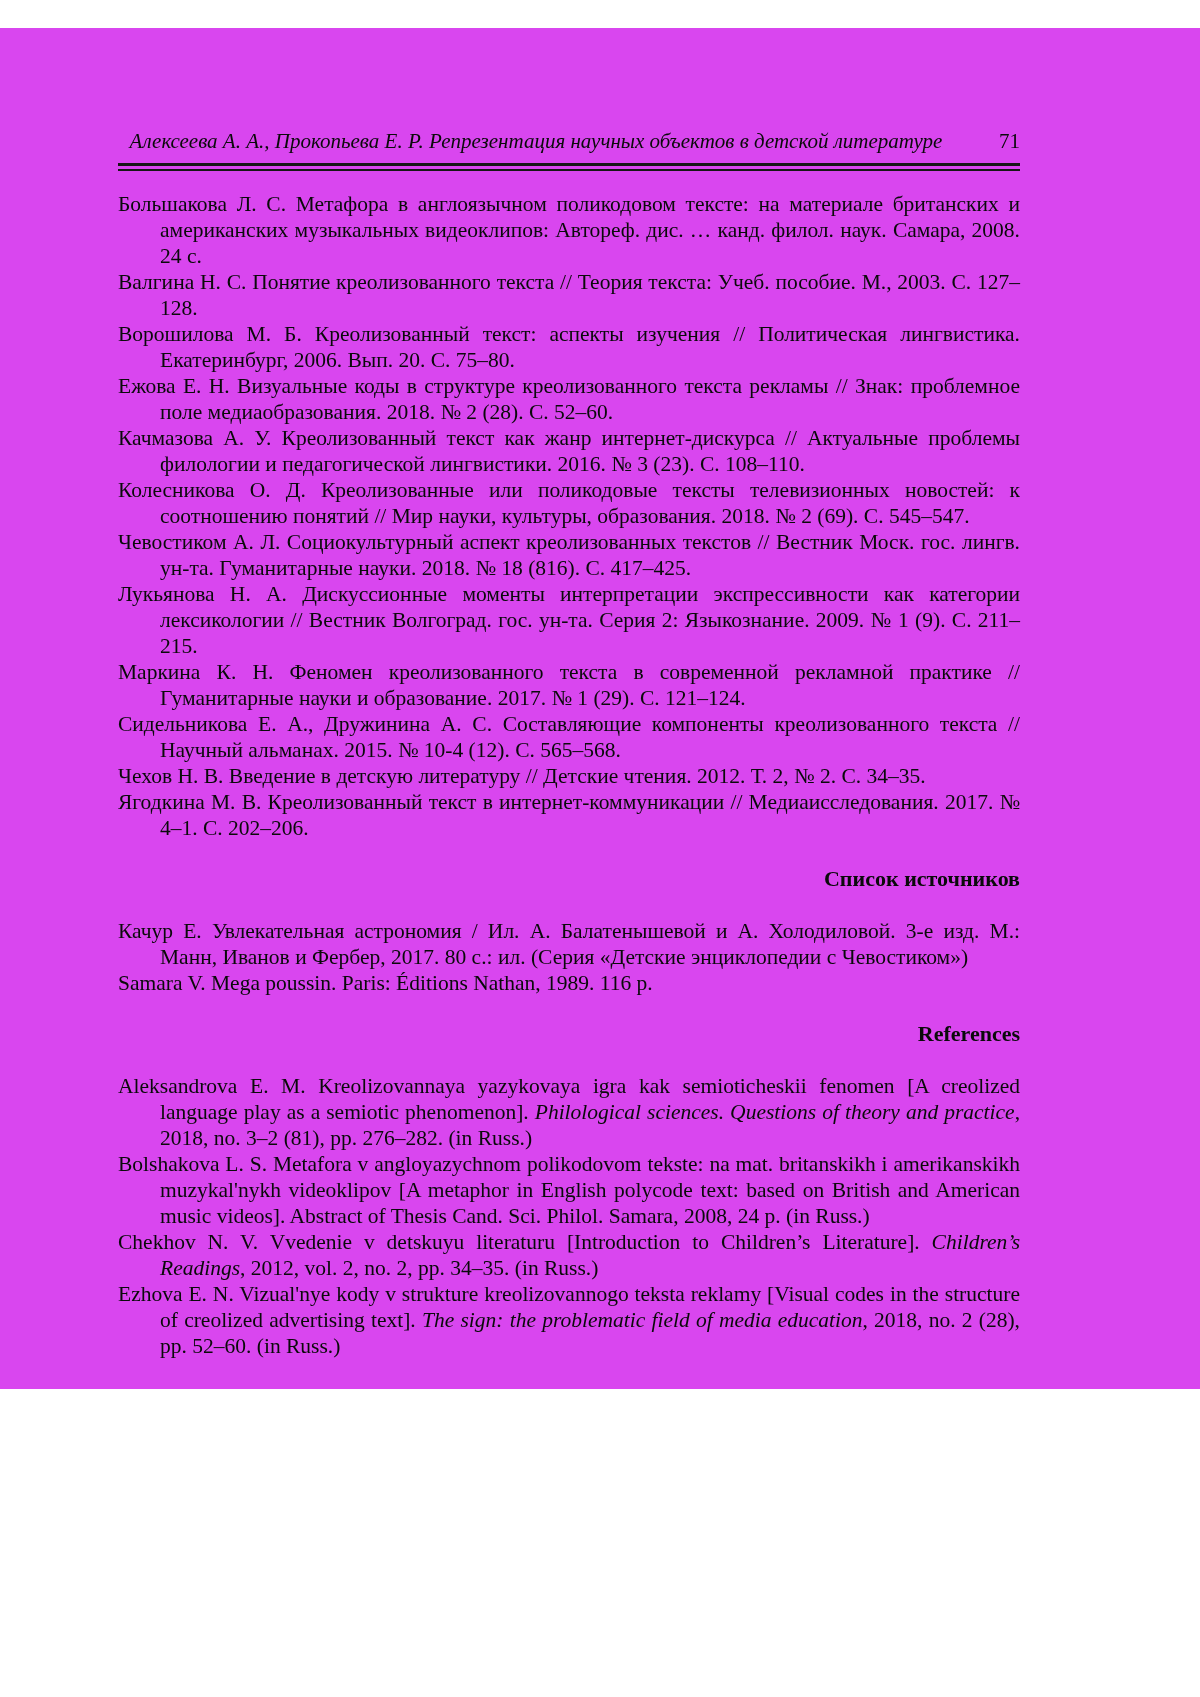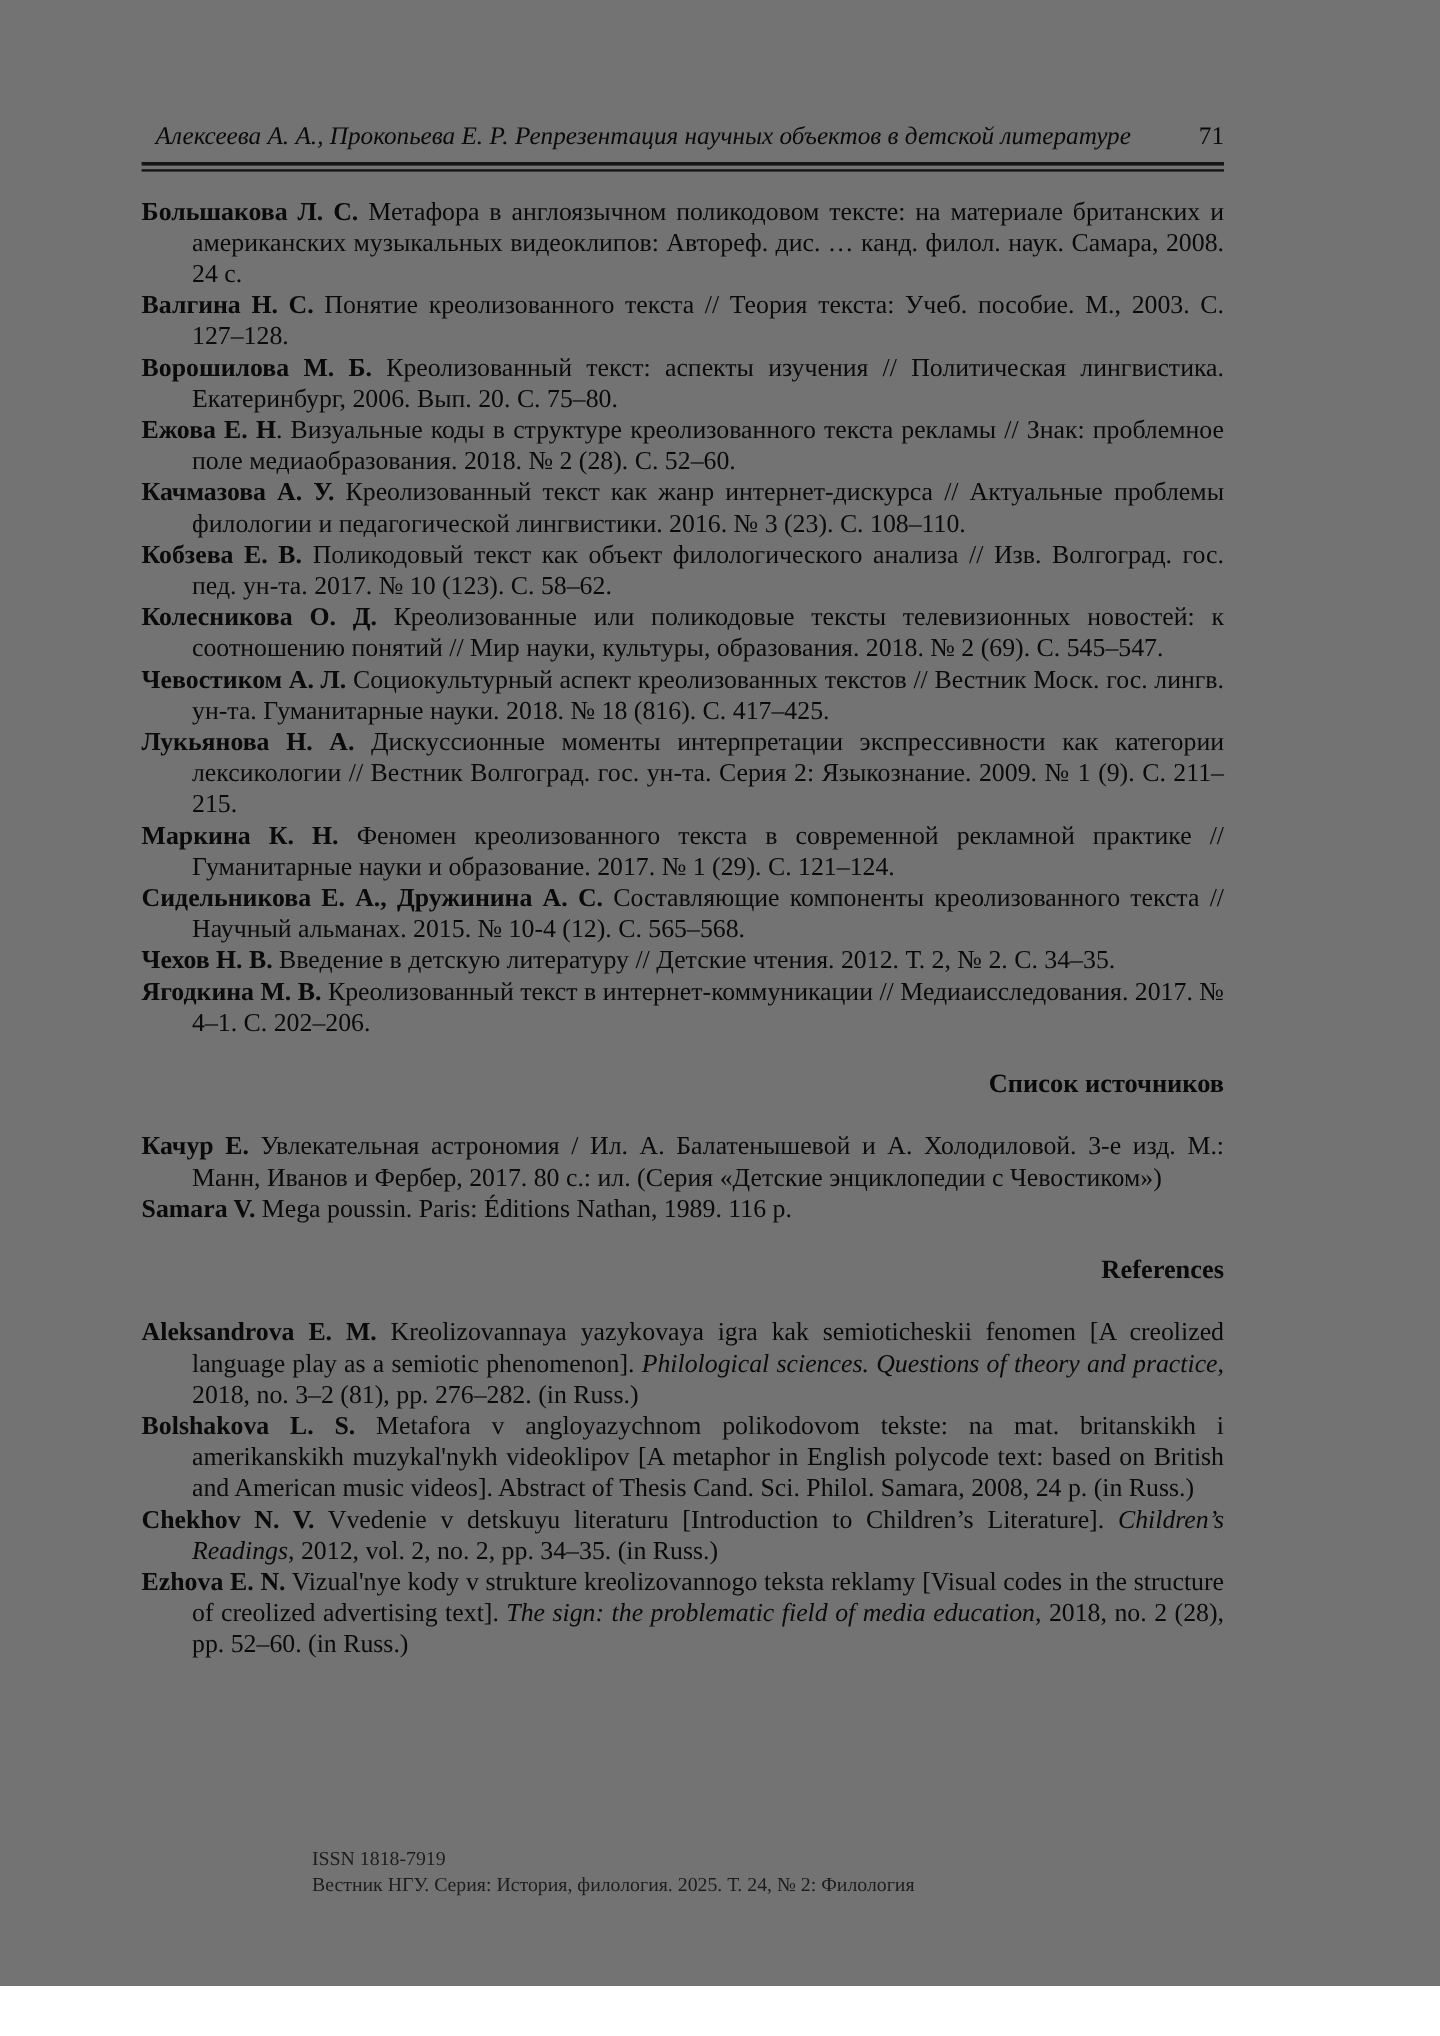--- a/index.html
+++ b/index.html
@@ -3,25 +3,26 @@
 <meta charset="utf-8">
 <style>
   html, body {
     margin: 0;
     padding: 0;
     background: #ffffff;
   }
   .page {
     position: relative;
     width: 1200px;
-    height: 1655px;
-    background: #737373;
+    height: 1361px;
+    background: #d946ef;
     font-family: "Liberation Serif", "DejaVu Serif", serif;
     color: #0a0a0a;
     overflow: hidden;
+    margin-top: 28px;
   }
   
   .running-header {
     position: absolute;
     top: 100px;
     left: 118px;
     width: 902px;
   }
   .header-line {
     display: flex;
@@ -53,21 +54,21 @@
     width: 902px;
   }
   .ref-item {
     margin: 0;
     padding-left: 42px;
     text-indent: -42px;
     font-size: 21.5px;
     line-height: 26px;
     text-align: justify;
   }
-  .seg-bold { font-weight: bold; }
+  .seg-bold { font-weight: normal; }
   .seg-italic { font-style: italic; }
   .section-heading {
     margin: 25px 0 26px 0;
     font-size: 22px;
     line-height: 26px;
     font-weight: bold;
     text-align: right;
   }
   
   .journal-footer {
@@ -96,21 +97,20 @@
 
   <main class="main-block">
 
     <section>
       <div id="list-bibliography">
           <p class="ref-item"><span class="seg-bold">Большакова Л. С.</span><span> Метафора в англоязычном поликодовом тексте: на материале британских и американских музыкальных видеоклипов: Автореф. дис. … канд. филол. наук. Самара, 2008. 24 с.</span></p>
           <p class="ref-item"><span class="seg-bold">Валгина Н. С.</span><span> Понятие креолизованного текста // Теория текста: Учеб. пособие. М., 2003. С. 127–128.</span></p>
           <p class="ref-item"><span class="seg-bold">Ворошилова М. Б.</span><span> Креолизованный текст: аспекты изучения // Политическая лингвистика. Екатеринбург, 2006. Вып. 20. С. 75–80.</span></p>
           <p class="ref-item"><span class="seg-bold">Ежова Е. Н</span><span>. Визуальные коды в структуре креолизованного текста рекламы // Знак: проблемное поле медиаобразования. 2018. № 2 (28). С. 52–60.</span></p>
           <p class="ref-item"><span class="seg-bold">Качмазова А. У.</span><span> Креолизованный текст как жанр интернет-дискурса // Актуальные проблемы филологии и педагогической лингвистики. 2016. № 3 (23). С. 108–110.</span></p>
-          <p class="ref-item"><span class="seg-bold">Кобзева Е. В.</span><span> Поликодовый текст как объект филологического анализа // Изв. Волгоград. гос. пед. ун-та. 2017. № 10 (123). С. 58–62.</span></p>
           <p class="ref-item"><span class="seg-bold">Колесникова О. Д.</span><span> Креолизованные или поликодовые тексты телевизионных новостей: к соотношению понятий // Мир науки, культуры, образования. 2018. № 2 (69). С. 545–547.</span></p>
           <p class="ref-item"><span class="seg-bold">Чевостиком А. Л.</span><span> Социокультурный аспект креолизованных текстов // Вестник Моск. гос. лингв. ун-та. Гуманитарные науки. 2018. № 18 (816). С. 417–425.</span></p>
           <p class="ref-item"><span class="seg-bold">Лукьянова Н. А.</span><span> Дискуссионные моменты интерпретации экспрессивности как категории лексикологии // Вестник Волгоград. гос. ун-та. Серия 2: Языкознание. 2009. № 1 (9). С. 211–215.</span></p>
           <p class="ref-item"><span class="seg-bold">Маркина К. Н.</span><span> Феномен креолизованного текста в современной рекламной практике // Гуманитарные науки и образование. 2017. № 1 (29). С. 121–124.</span></p>
           <p class="ref-item"><span class="seg-bold">Сидельникова Е. А., Дружинина А. С.</span><span> Составляющие компоненты креолизованного текста // Научный альманах. 2015. № 10-4 (12). С. 565–568.</span></p>
           <p class="ref-item"><span class="seg-bold">Чехов Н. В.</span><span> Введение в детскую литературу // Детские чтения. 2012. Т. 2, № 2. С. 34–35.</span></p>
           <p class="ref-item"><span class="seg-bold">Ягодкина М. В.</span><span> Креолизованный текст в интернет-коммуникации // Медиаисследования. 2017. № 4–1. С. 202–206.</span></p>
         </div>
     </section>
 

